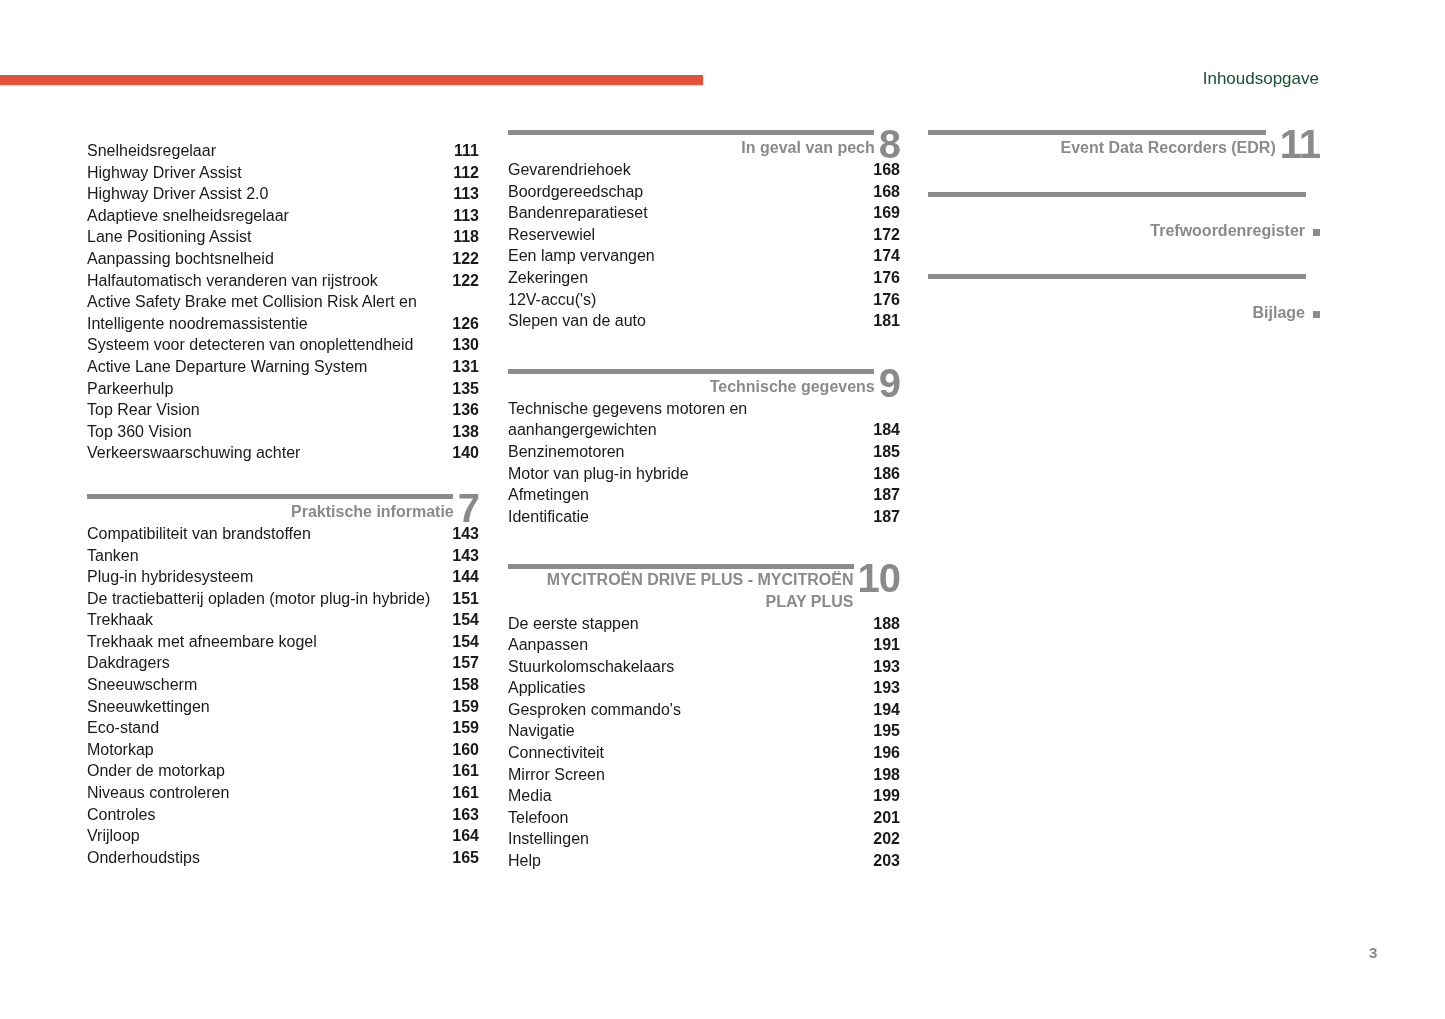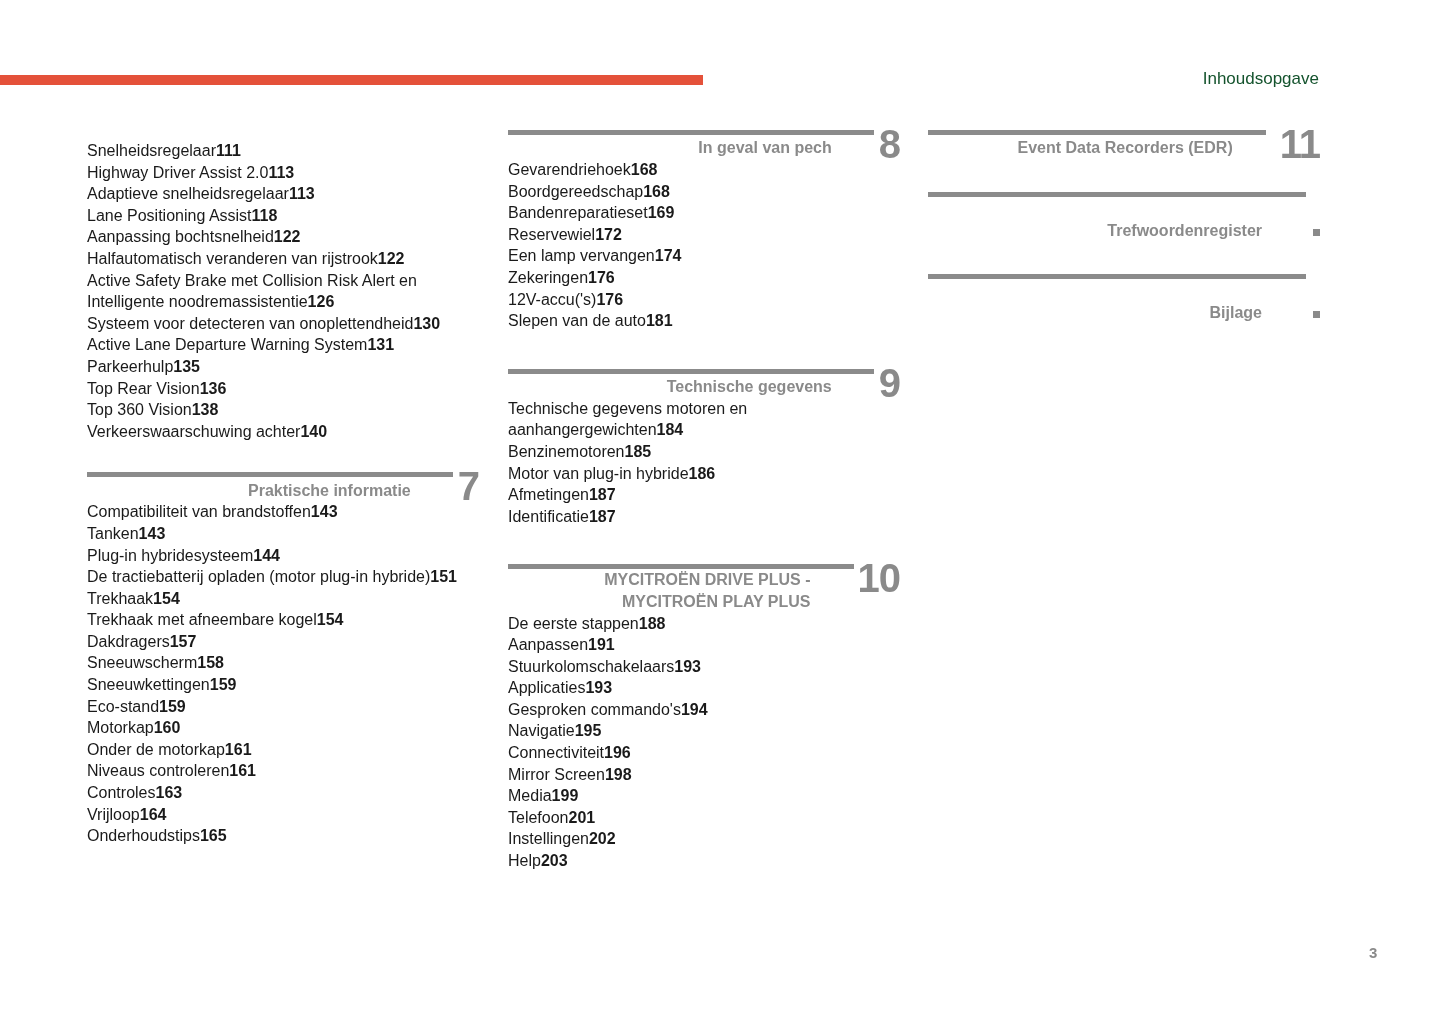--- a/index.html
+++ b/index.html
@@ -9,27 +9,27 @@
     }
     .red-bar { position: absolute; left: 0; top: 75px; width: 703px; height: 10px; background: #e4513a; }
     .page-heading { position: absolute; right: 126px; top: 69px; font-size: 17px; color: #14532d; }
     .page-number { position: absolute; left: 1369px; top: 944px; font-size: 15px; font-weight: bold; color: #8a8a8a; }
 
     .col { position: absolute; width: 392px; }
     .col-1 { left: 87px; top: 140px; }
     .col-2 { left: 508px; top: 130px; }
     .col-3 { left: 928px; top: 130px; }
 
-    .row { display: flex; align-items: baseline; font-size: 16px; line-height: 21.6px; height: 21.6px; }
+    .row { display: flex; justify-content: space-between; align-items: baseline; font-size: 16px; line-height: 21.6px; height: 21.6px; }
     .row .t { white-space: nowrap; }
     .row .p { font-weight: bold; white-space: nowrap; }
 
     .chapter { position: relative; margin-bottom: 0; }
     .chapter .rule { height: 5px; background: #8b8b8b; margin-right: 26px; }
-    .chapter .head { display: flex; justify-content: flex-end; align-items: flex-end; gap: 43px; }
+    .chapter .head { display: flex; justify-content: flex-end; align-items: flex-end; }
     .chapter .ctitle { color: #8a8a8a; font-weight: bold; font-size: 16px; text-align: right; line-height: 21.6px; }
     .chapter .cnum { color: #8a8a8a; font-weight: bold; font-size: 40px; line-height: 30px; margin-left: 4px; letter-spacing: -1px; }
     .chapter .square { display: inline-block; width: 7px; height: 7px; background: #8a8a8a; margin-left: 8px; margin-bottom: 5px; }
 
     .ch7 { margin-top: 30px; }
     .ch7 .rule { margin-right: 26px; }
     .ch7 .head { margin-top: -6px; }
 
     .ch8 .head { margin-top: -6px; }
     .ch9 { margin-top: 37px; }
@@ -53,20 +53,24 @@
 <div class="red-bar"></div>
 <div class="page-heading">Inhoudsopgave</div>
 
 <div class="col col-1">
   <div id="c1-top">
       <div class="row">
         <span class="t">Snelheidsregelaar</span>
         <span class="p">111</span>
       </div>
       <div class="row">
+        <span class="t">Highway Driver Assist</span>
+        <span class="p">112</span>
+      </div>
+      <div class="row">
         <span class="t">Highway Driver Assist 2.0</span>
         <span class="p">113</span>
       </div>
       <div class="row">
         <span class="t">Adaptieve snelheidsregelaar</span>
         <span class="p">113</span>
       </div>
       <div class="row">
         <span class="t">Lane Positioning Assist</span>
         <span class="p">118</span>

